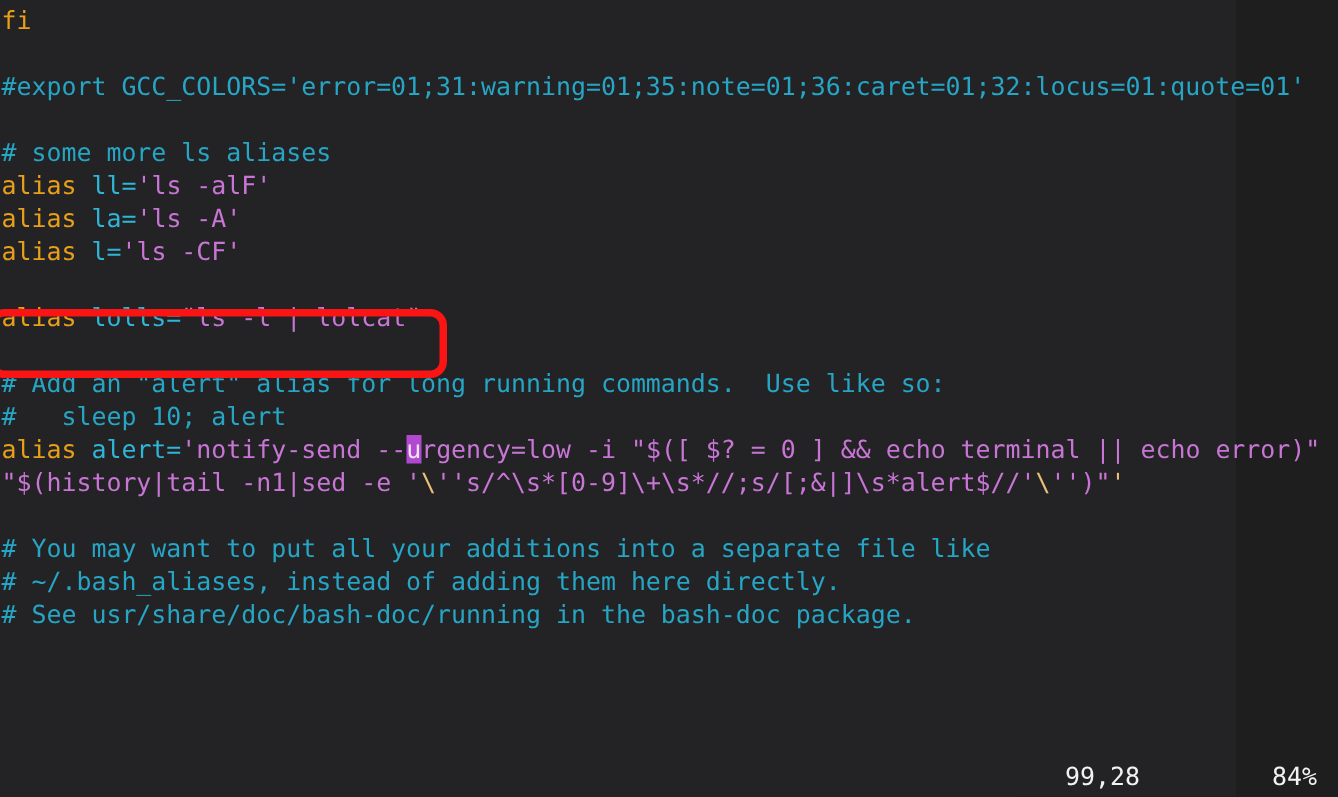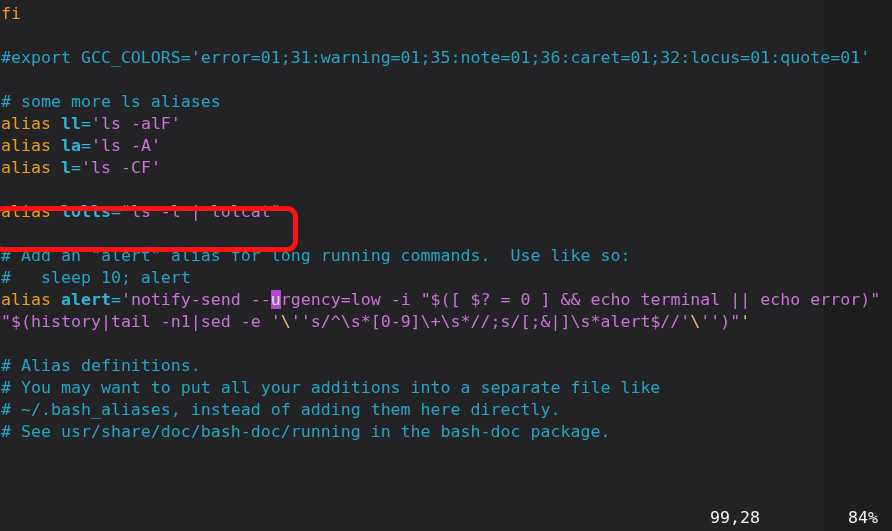--- a/index.html
+++ b/index.html
@@ -41,21 +41,21 @@
     white-space: pre;
     padding-left: 1px;
     color: #e8e8e8;
   }
 
   .code-line.blank { color: transparent; }
 
   
   .cmt   { color: #26a5c4; }            
   .kw    { color: #e8a019; }            
-  .id    { color: #2fb5d6; font-weight: bold; }  
+  .id    { color: #2fb5d6; font-weight: normal; }  
   .op    { color: #2fb5d6; }            
   .str   { color: #c975d6; }            
   .plain { color: #e8e8e8; }            
   .brk   { color: #e8a019; }            
   .esc   { color: #e8c07a; }            
 
   
   .cursor {
     background: #b048d0;
     color: #efe3f5;
@@ -138,21 +138,20 @@
     <div class="code-line"><span class="cmt"># Add an "alert" alias for long running commands.  Use like so:</span></div>
 
     <div class="code-line"><span class="cmt">#   sleep 10; alert</span></div>
 
     <div class="code-line"><span class="kw">alias </span><span class="id">alert</span><span class="op">=</span><span class="str">'notify-send --</span><span class="str cursor">u</span><span class="str">rgency=low -i "$([ $? = 0 ] &amp;&amp; echo terminal || echo error)"</span></div>
 
     <div class="code-line"><span class="str">"$(history|tail -n1|sed -e '</span><span class="esc">\</span><span class="str">''s/^\s*[0-9]\+\s*//;s/[;&amp;|]\s*alert$//'</span><span class="esc">\</span><span class="str">''</span><span class="str">)"</span><span class="esc">'</span></div>
 
     <div class="code-line blank">&nbsp;</div>
 
-    <div class="code-line"><span class="cmt"># Alias definitions.</span></div>
 
     <div class="code-line"><span class="cmt"># You may want to put all your additions into a separate file like</span></div>
 
     <div class="code-line"><span class="cmt"># ~/.bash_aliases, instead of adding them here directly.</span></div>
 
     <div class="code-line"><span class="cmt"># See usr/share/doc/bash-doc/running in the bash-doc package.</span></div>
 
     <div class="code-line blank">&nbsp;</div>
 
 

